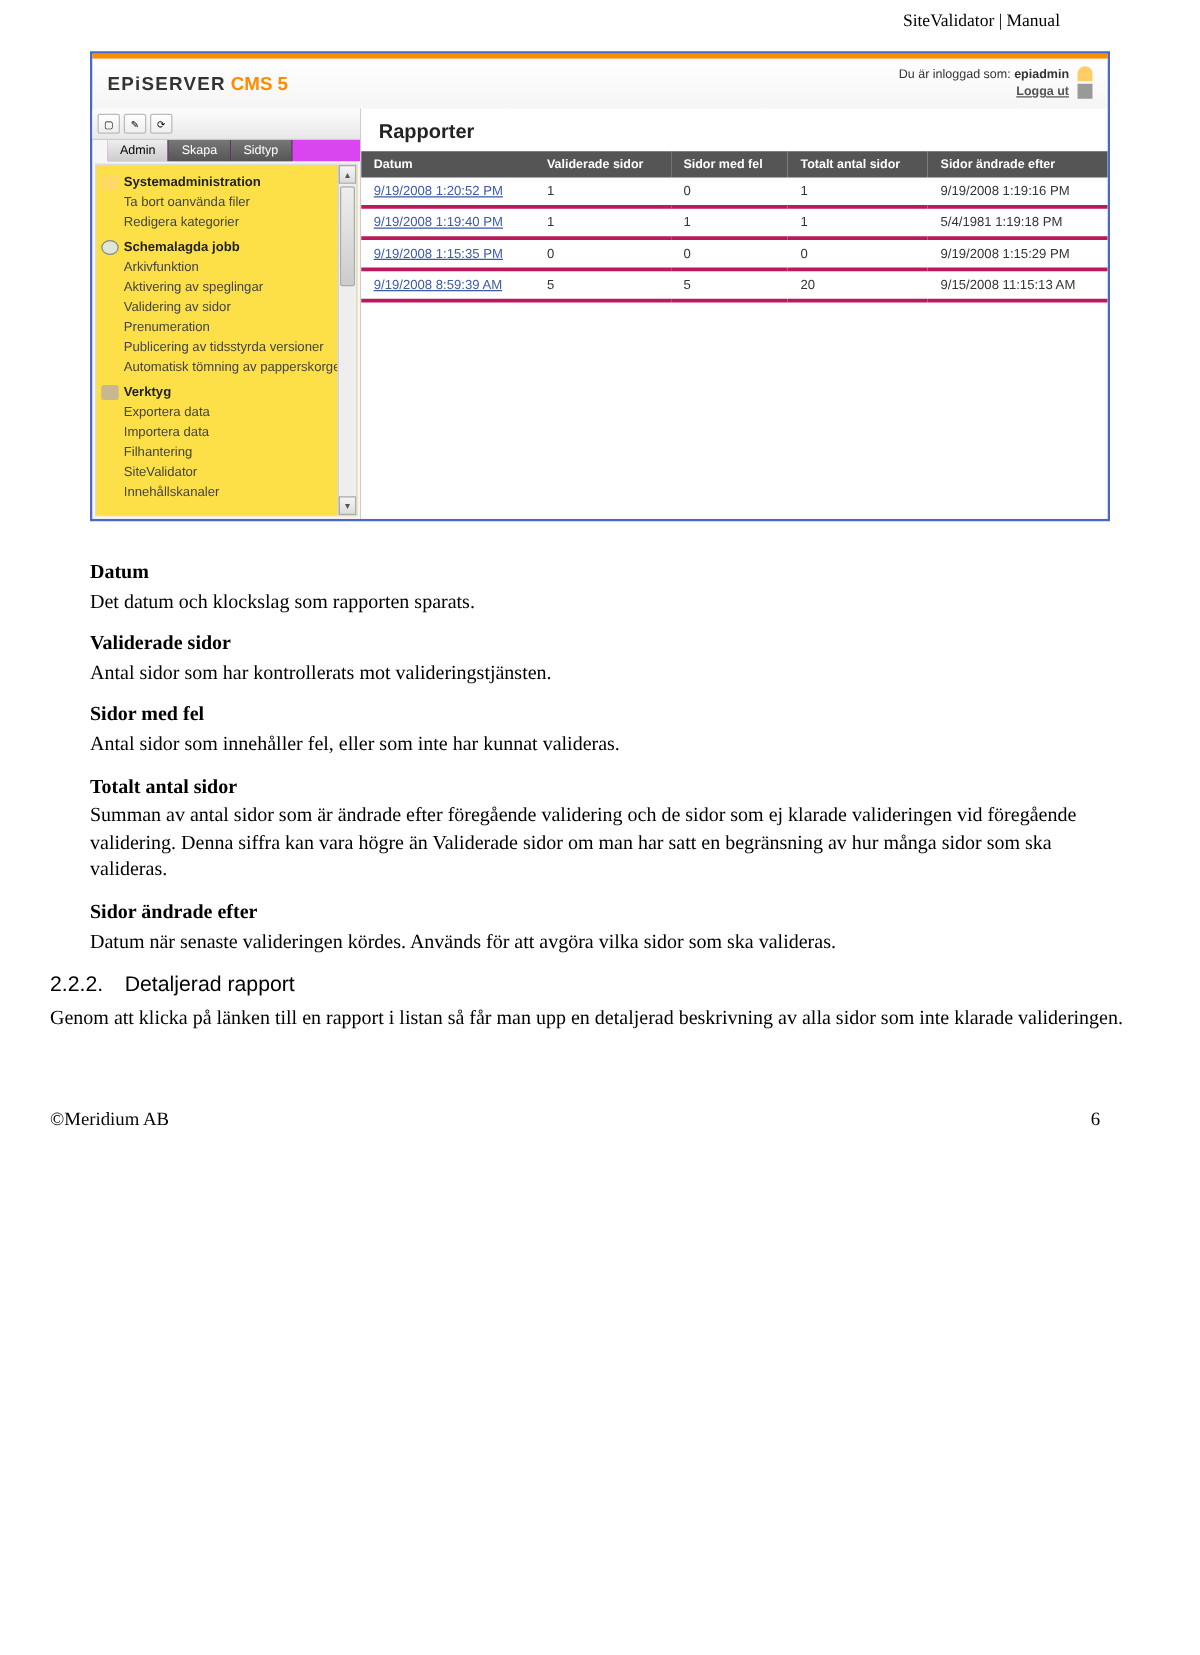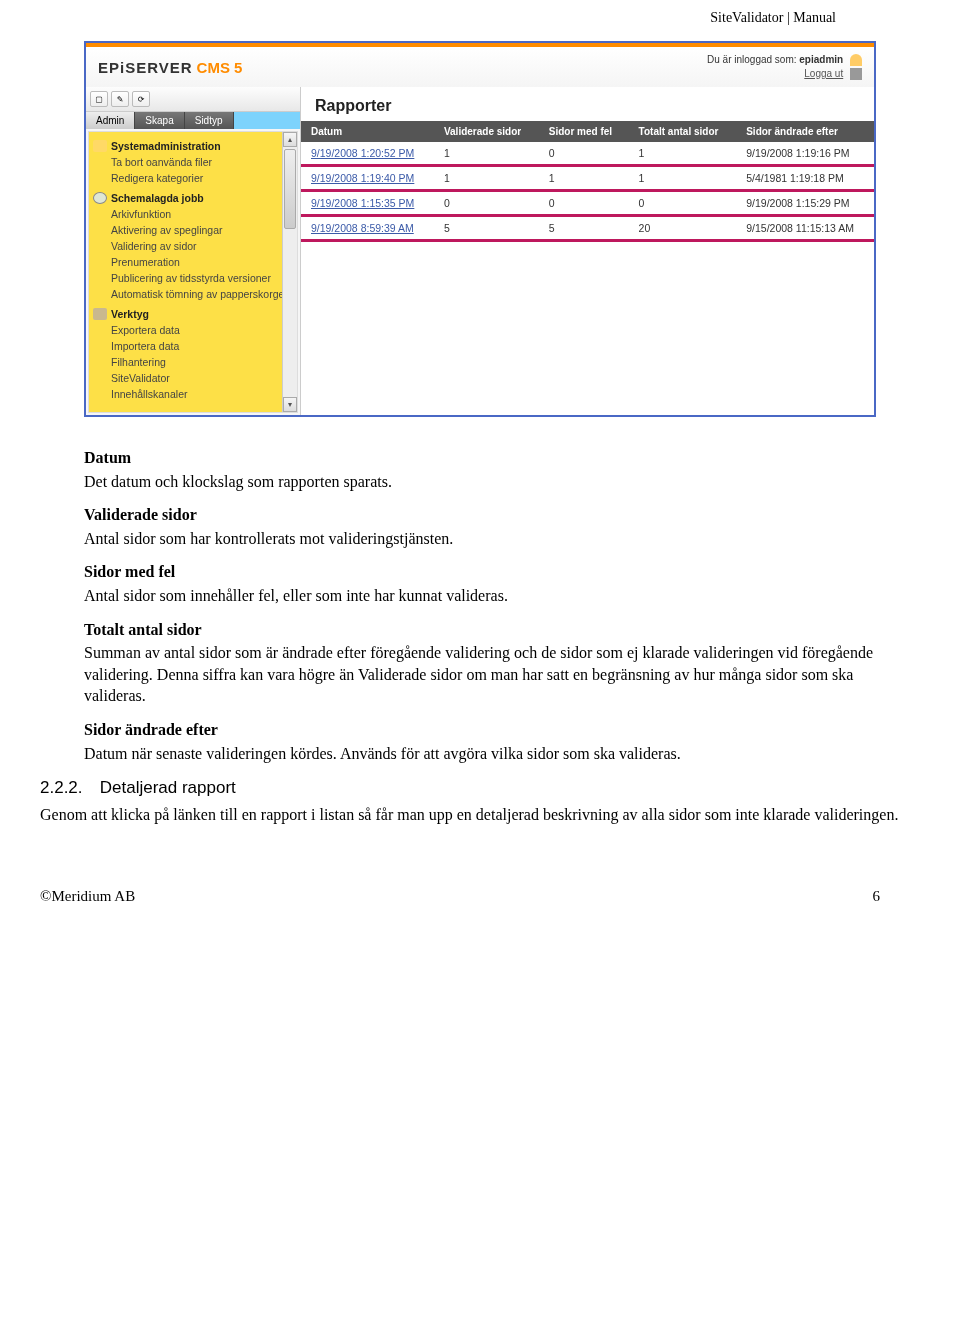--- a/index.html
+++ b/index.html
@@ -1,33 +1,33 @@
 <!DOCTYPE html>
 <html><head>
 <meta charset="utf-8">
 <style>
   * { box-sizing: border-box; margin: 0; padding: 0; }
   body { font-family: "Times New Roman", serif; font-size: 15px; color: #000; background: #fff; width: 960px; }
-  .page { padding: 0 44px; }
+  .page { padding: 0 32px; }
   .header-right { text-align: right; font-size: 14px; padding: 10px 80px 15px 0; }
   .screenshot-container { margin: 0 40px 30px 40px; border: 2px solid #4a68c5; background: #fff; }
   .orange-bar { background: #ff8c00; height: 4px; }
   .topbar { display: flex; justify-content: space-between; align-items: center; background: linear-gradient(#fff, #f5f5f5); padding: 6px 12px; font-family: Arial, sans-serif; }
   .logo { display: flex; align-items: baseline; }
   .logo-epi { font-weight: bold; font-size: 15px; letter-spacing: 1px; color: #333; }
   .logo-cms { color: #ff8c00; font-weight: bold; font-size: 15px; margin-left: 4px; }
   .login-info { font-size: 10px; color: #333; text-align: right; line-height: 1.4; }
-  .login-info a { color: #555; text-decoration: underline; }
+  .login-info a { color: #555; text-decoration: underline; font-weight: bold; }
   .user-icon { display: inline-block; width: 12px; height: 12px; background: #ffcc66; border-radius: 50% 50% 0 0; vertical-align: middle; margin-left: 4px; }
   .door-icon { display: inline-block; width: 12px; height: 12px; background: #999; vertical-align: middle; margin-left: 4px; }
   .ss-body { display: flex; font-family: Arial, sans-serif; font-size: 10.5px; }
   .sidebar { width: 215px; border-right: 1px solid #ccc; background: #f6f6f6; }
   .toolbar-icons { display: flex; gap: 3px; padding: 4px; background: linear-gradient(#fdfdfd, #e8e8e8); border-bottom: 1px solid #ccc; }
   .tb-ico { width: 18px; height: 16px; background: linear-gradient(#fff,#eee); border: 1px solid #bbb; border-radius: 2px; display: flex; align-items: center; justify-content: center; font-size: 8px; }
-  .tabs { display: flex; background: #7dd3fc; }
+  .tabs { display: flex; background: #d946ef; margin-left: 12px; }
   .tab { padding: 3px 10px; font-size: 10px; color: #fff; background: linear-gradient(#777, #555); border-right: 1px solid #444; }
   .tab.active { background: linear-gradient(#eee, #ccc); color: #000; }
   .tree { padding: 6px 4px; max-height: 420px; overflow: hidden; position: relative; background: #fde047; border: 1px solid #ddd; margin: 2px; }
   .tree-scroll { position: absolute; right: 0; top: 0; bottom: 0; width: 15px; background: #eee; border-left: 1px solid #ccc; }
   .scroll-btn { height: 15px; background: linear-gradient(#f5f5f5,#ddd); border: 1px solid #aaa; font-size: 8px; text-align: center; line-height: 13px; color: #555; }
   .scroll-thumb { height: 80px; margin: 2px 1px; background: linear-gradient(#eee,#ccc); border: 1px solid #aaa; border-radius: 2px; }
   .node-group { margin-bottom: 4px; }
   .node-head { font-weight: bold; color: #222; padding: 2px 0 2px 18px; position: relative; font-size: 10.5px; }
   .node-ico { position: absolute; left: 0; top: 2px; width: 14px; height: 12px; }
   .ico-wrench { background: #ffd966; border-radius: 2px; }

